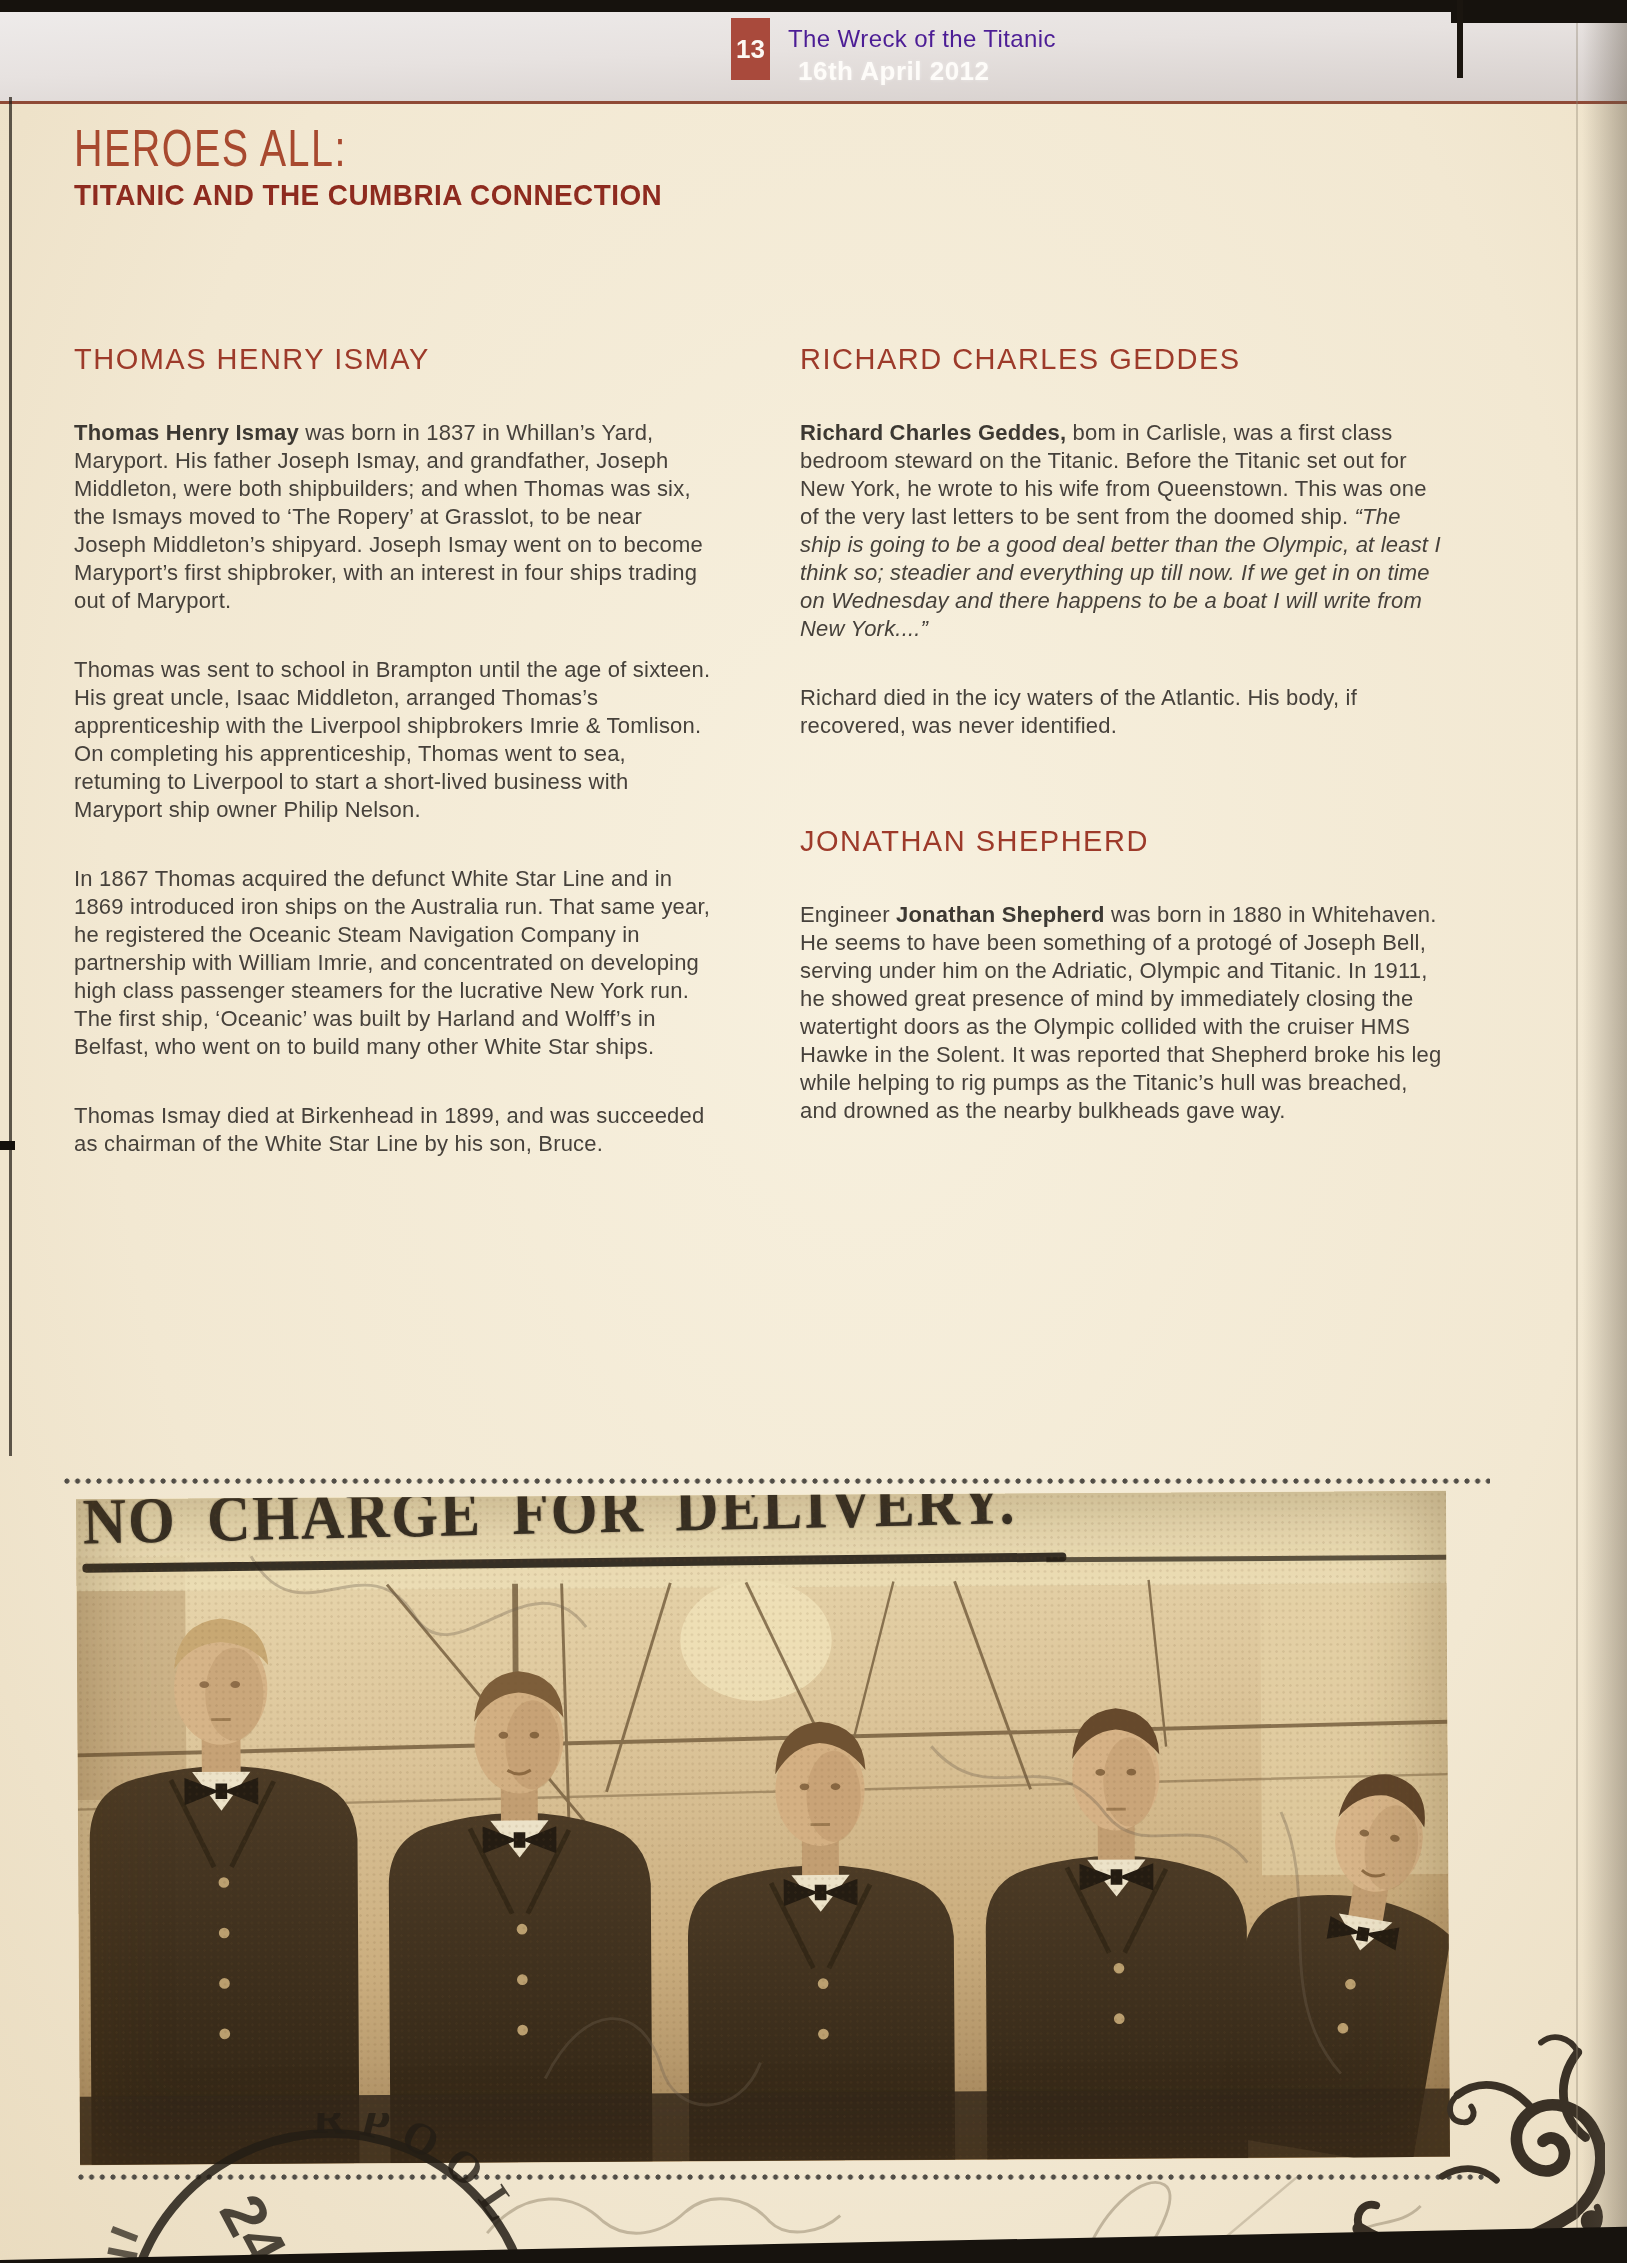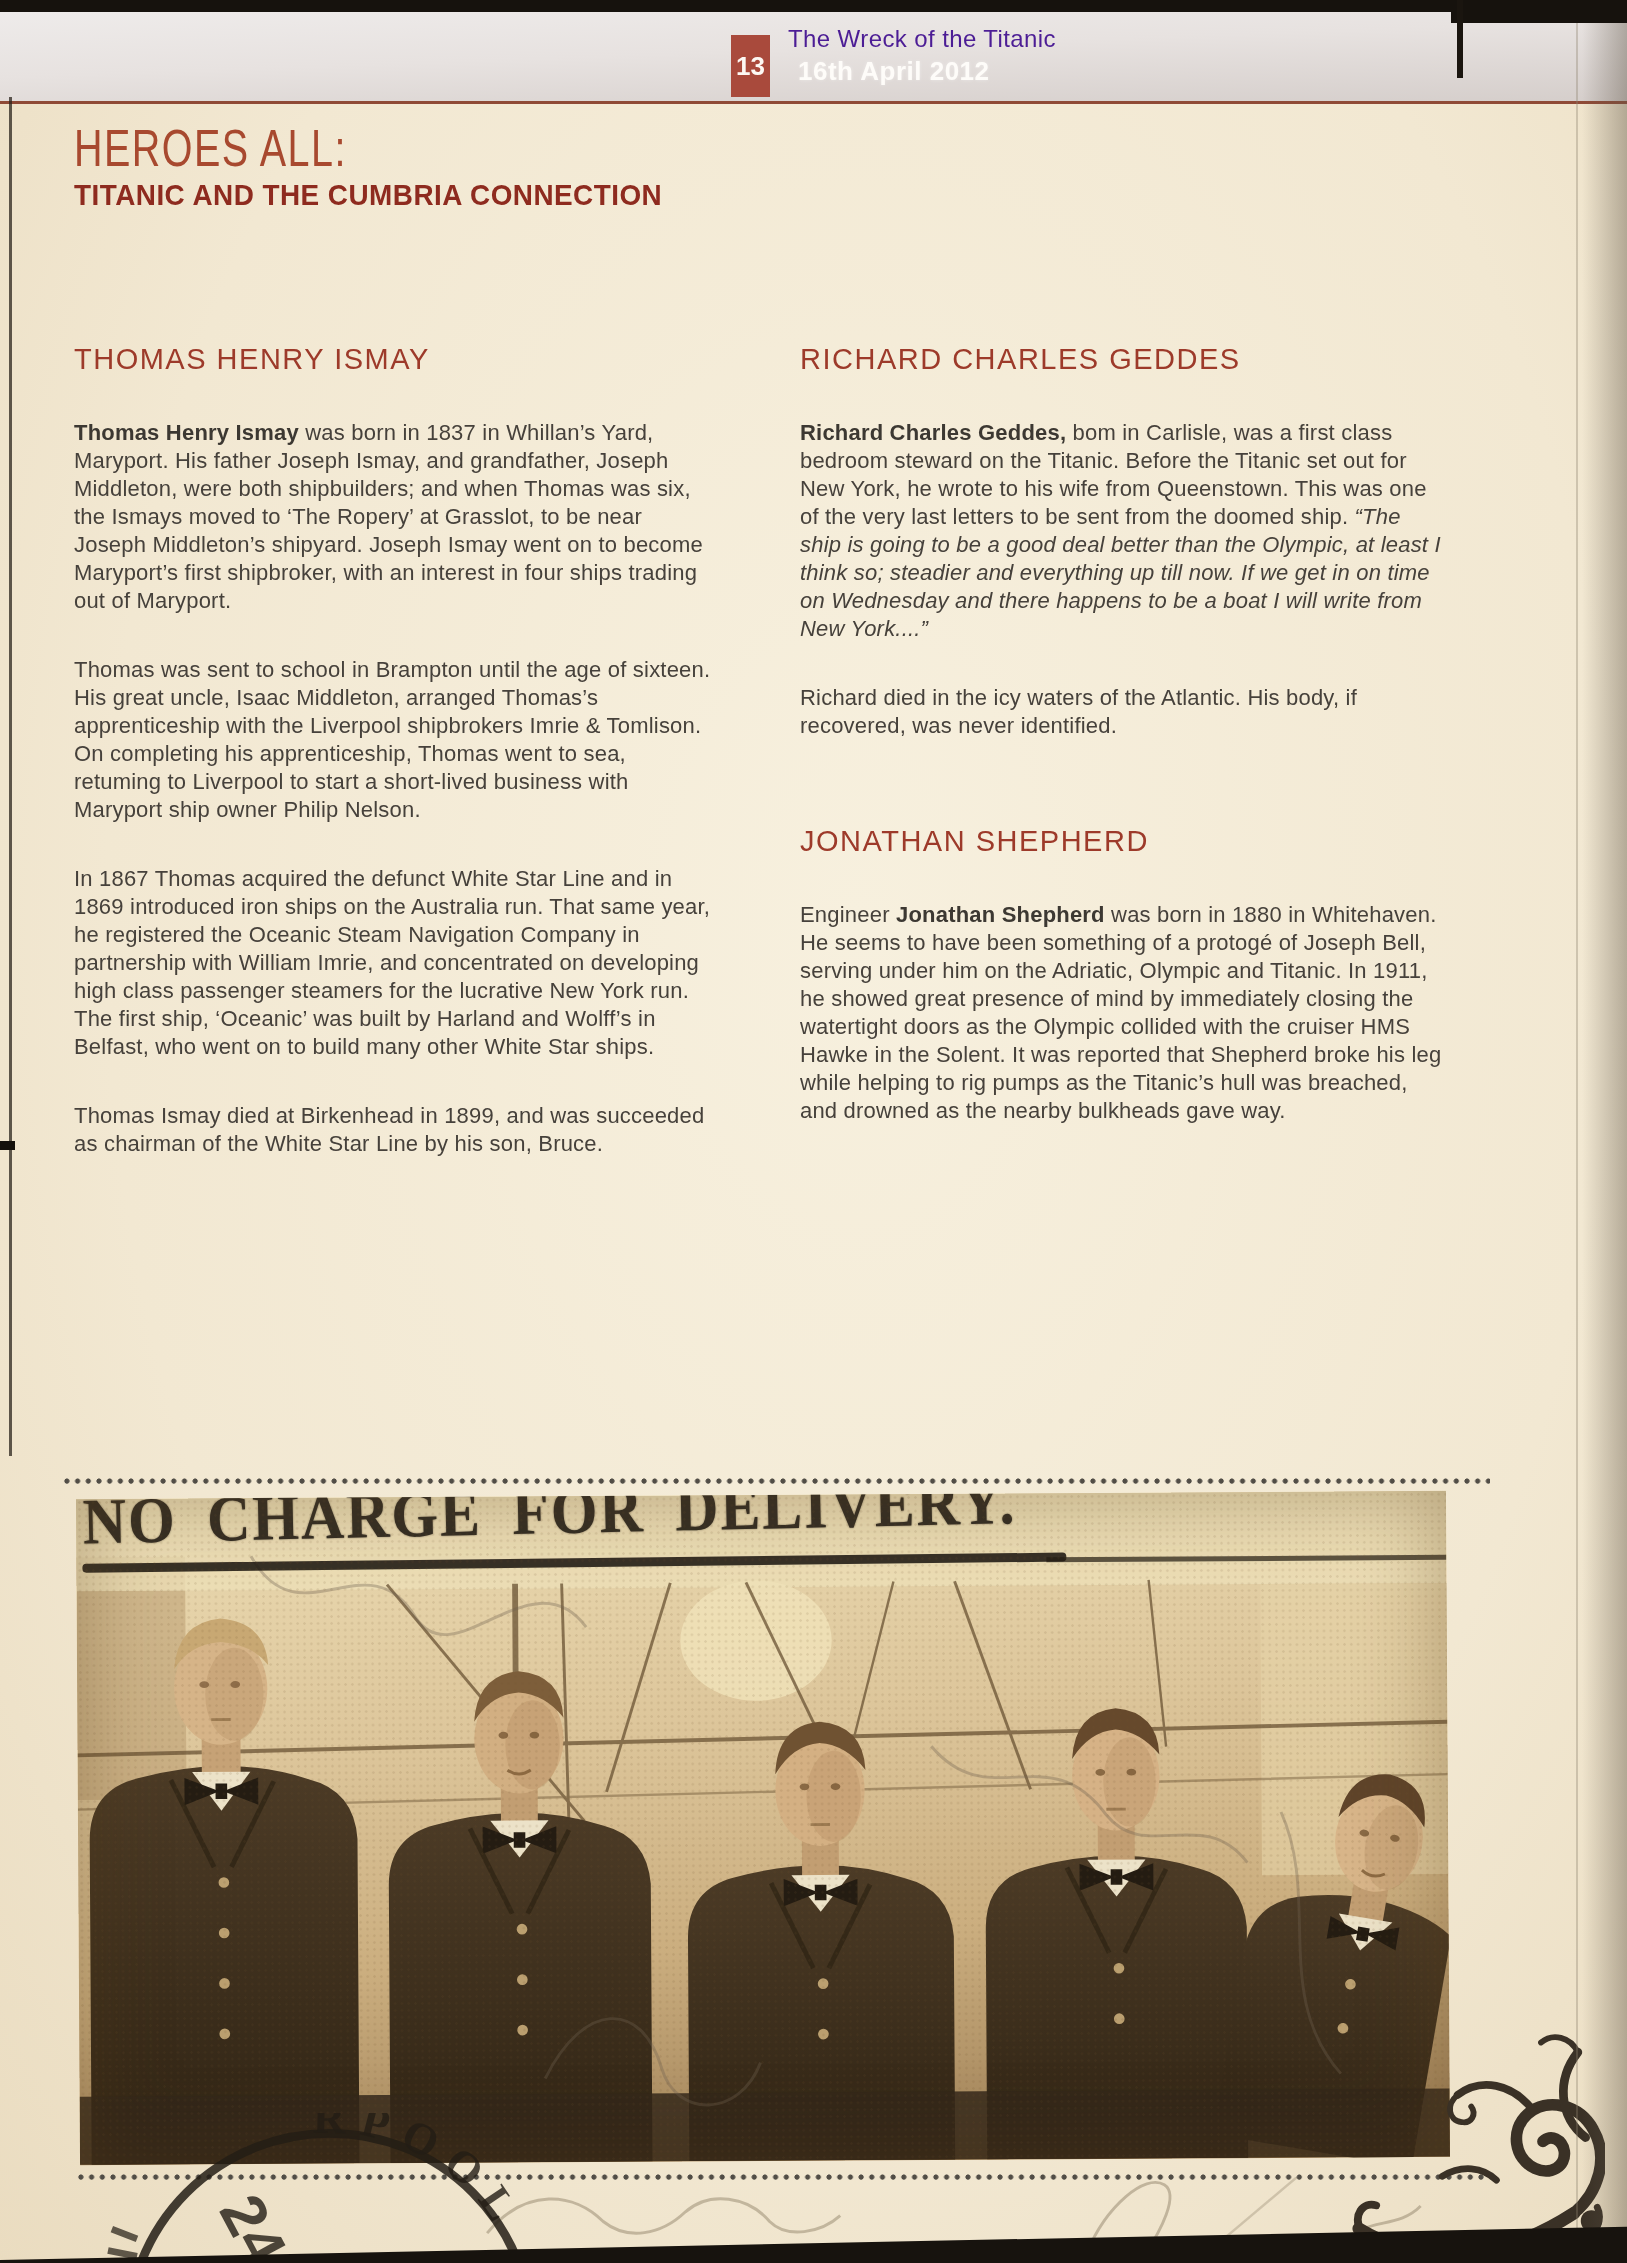--- a/index.html
+++ b/index.html
@@ -15,21 +15,21 @@
     background:linear-gradient(to right, rgba(0,0,0,0), rgba(96,86,72,.42));}
   .crease-right{position:absolute;right:49px;top:0;bottom:0;width:1.9px;background:rgba(140,128,110,.35);z-index:10;}
   .edge-left-line{position:absolute;left:8.7px;top:97px;width:2.9px;height:1359px;background:#2b241c;opacity:.75;z-index:10;}
   .edge-left-dash{position:absolute;left:0;top:1141px;width:14.6px;height:8.7px;background:#15110c;z-index:10;}
   .scan-bottom{position:absolute;inset:0;background:#17130e;z-index:13;
     clip-path:polygon(0 99.82%, 100% 98.35%, 100% 100%, 0 100%);}
   
   .band{position:absolute;left:0;top:11.6px;width:100%;height:89px;z-index:2;
     background:linear-gradient(178deg,#eeebea 0%,#e7e2e0 45%,#d5cecb 100%);}
   .band-rule{position:absolute;left:0;top:101px;width:100%;height:2.9px;background:#8f4a36;z-index:2;}
-  .pageno{position:absolute;left:731px;top:35px;width:39px;height:62px;background:#a94a3c;
+  .pageno{position:absolute;left:731px;top:18px;width:39px;height:62px;background:#a94a3c;
     color:#fdf8f3;font-size:26px;font-weight:bold;display:flex;align-items:center;justify-content:center;z-index:3;text-align:center;}
   .band-title{position:absolute;left:788px;top:25px;font-size:24px;color:#4c1d95;letter-spacing:0.4px;z-index:3;}
   .band-date{position:absolute;left:798px;top:56px;font-size:26px;font-weight:bold;color:rgba(255,253,250,.95);
     letter-spacing:0.5px;z-index:3;text-shadow:0 0 3.9px rgba(255,255,255,.4);}
   
   .page{position:absolute;left:0;top:104px;width:100%;height:2160px;
     background:radial-gradient(ellipse at 52% 38%, #f7f0de 0%, #f2e8d2 62%, #eadcc0 100%);z-index:1;padding-left:24px;}
   .headline{position:absolute;left:74px;top:13.6px;font-size:52px;color:#a8492f;letter-spacing:1.9px;
     transform:scaleX(.76);transform-origin:left top;white-space:nowrap;}
   .subheadline{position:absolute;left:74px;top:74px;font-size:30px;font-weight:bold;color:#8e2b1f;

